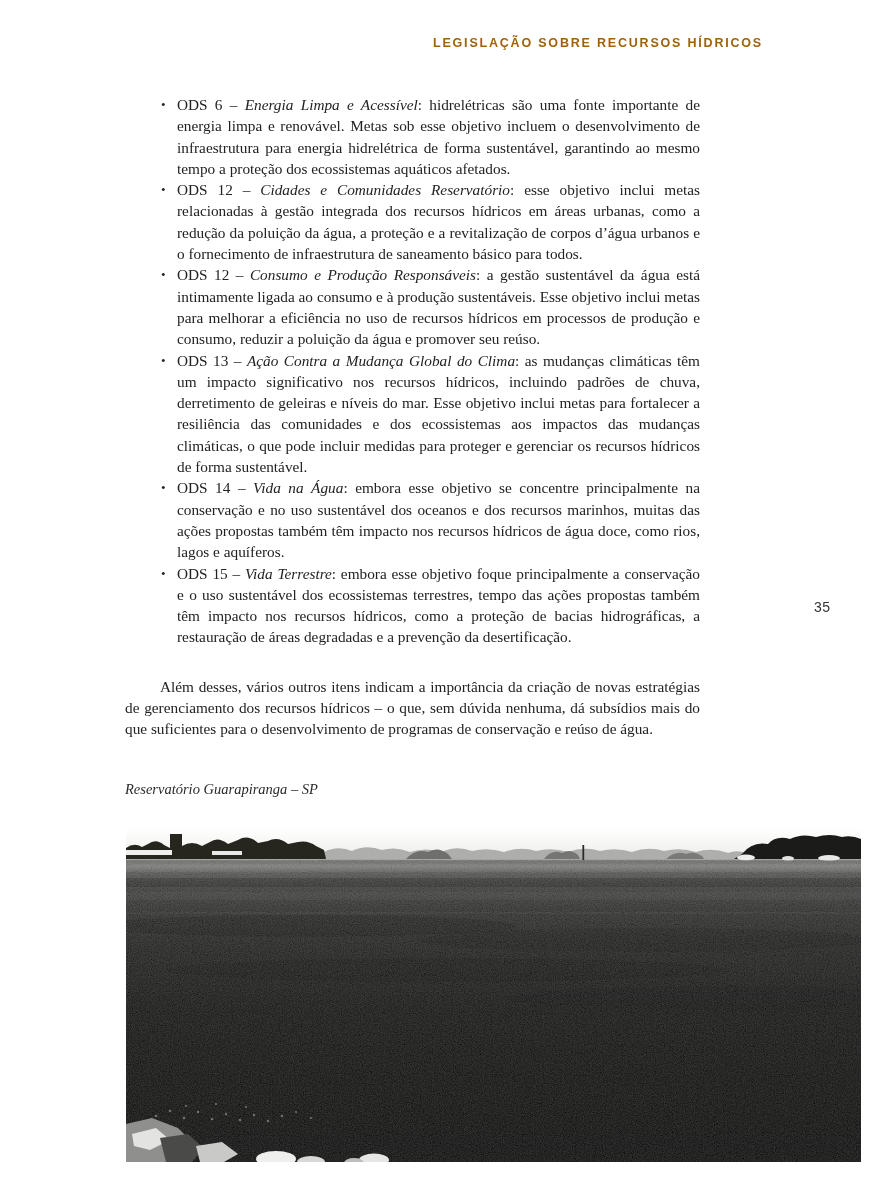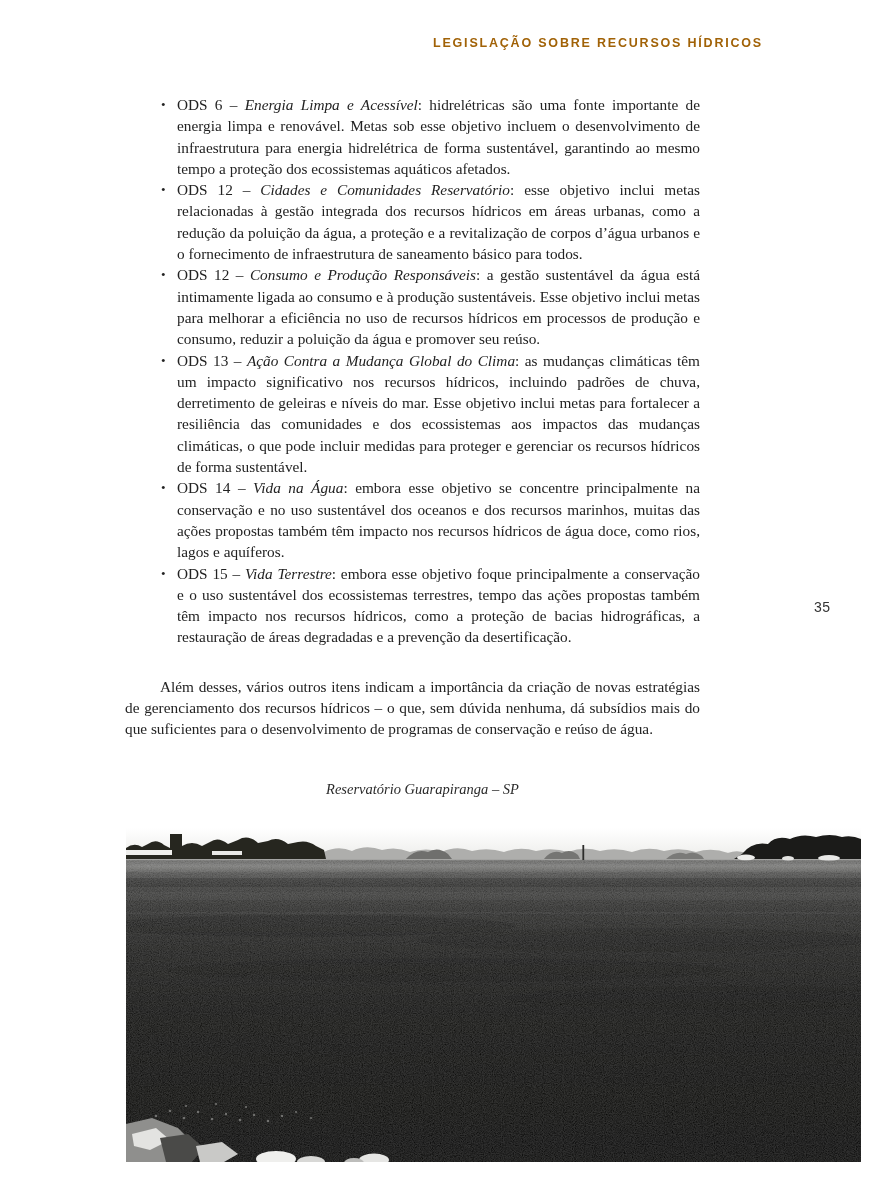--- a/index.html
+++ b/index.html
@@ -37,21 +37,20 @@
     position:absolute;left:36px;top:0;
     font-size:13px;
   }
   .ods-title{font-style:italic;}
   .closing{
     margin:28px 0 0 0;
     text-indent:35px;
   }
   .caption{
     position:absolute;top:781px;left:125px;width:595px;
-    text-align:center;
     font-style:italic;
     font-size:14.5px;color:#2a2a2a;
   }
   .photo{
     position:absolute;top:828px;left:126px;width:735px;height:334px;
     background:#0a0a09;
   }
   .photo svg{display:block;width:100%;height:100%;}
 </style>
 </head>

